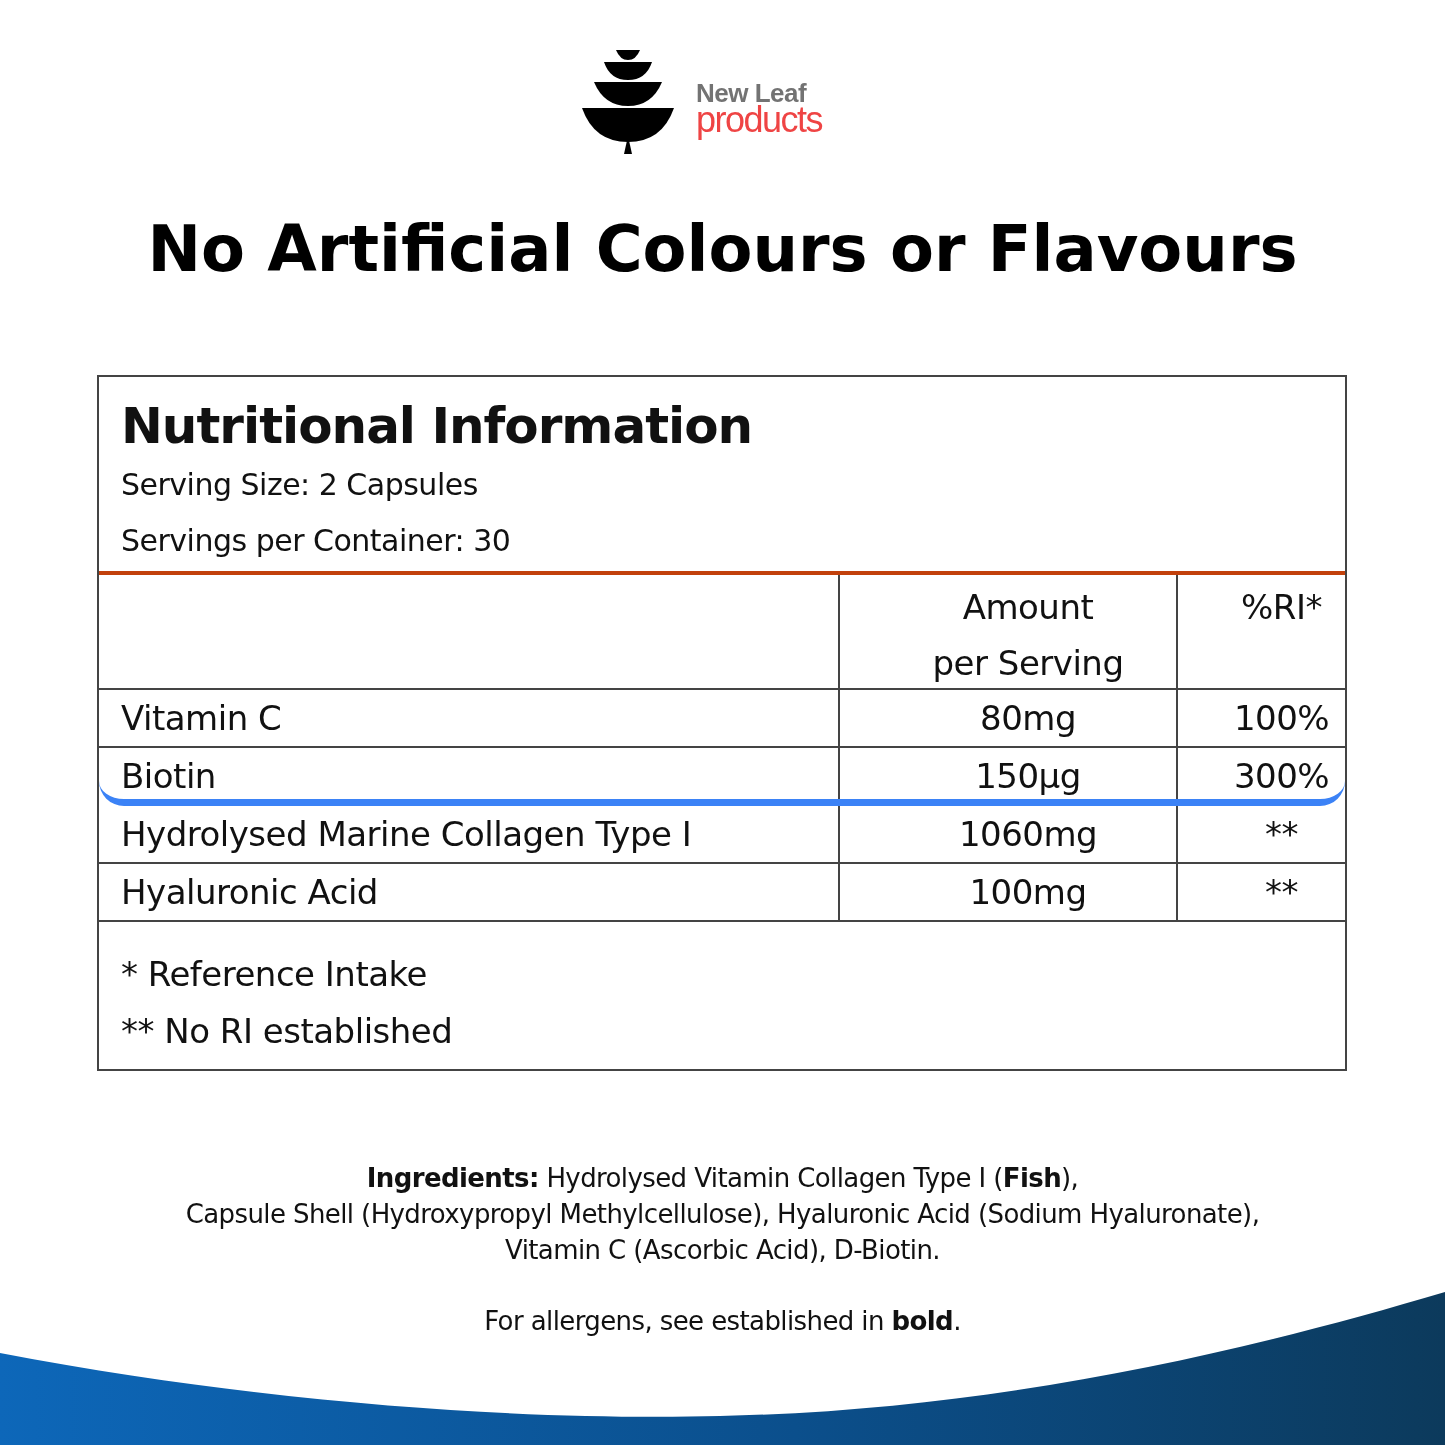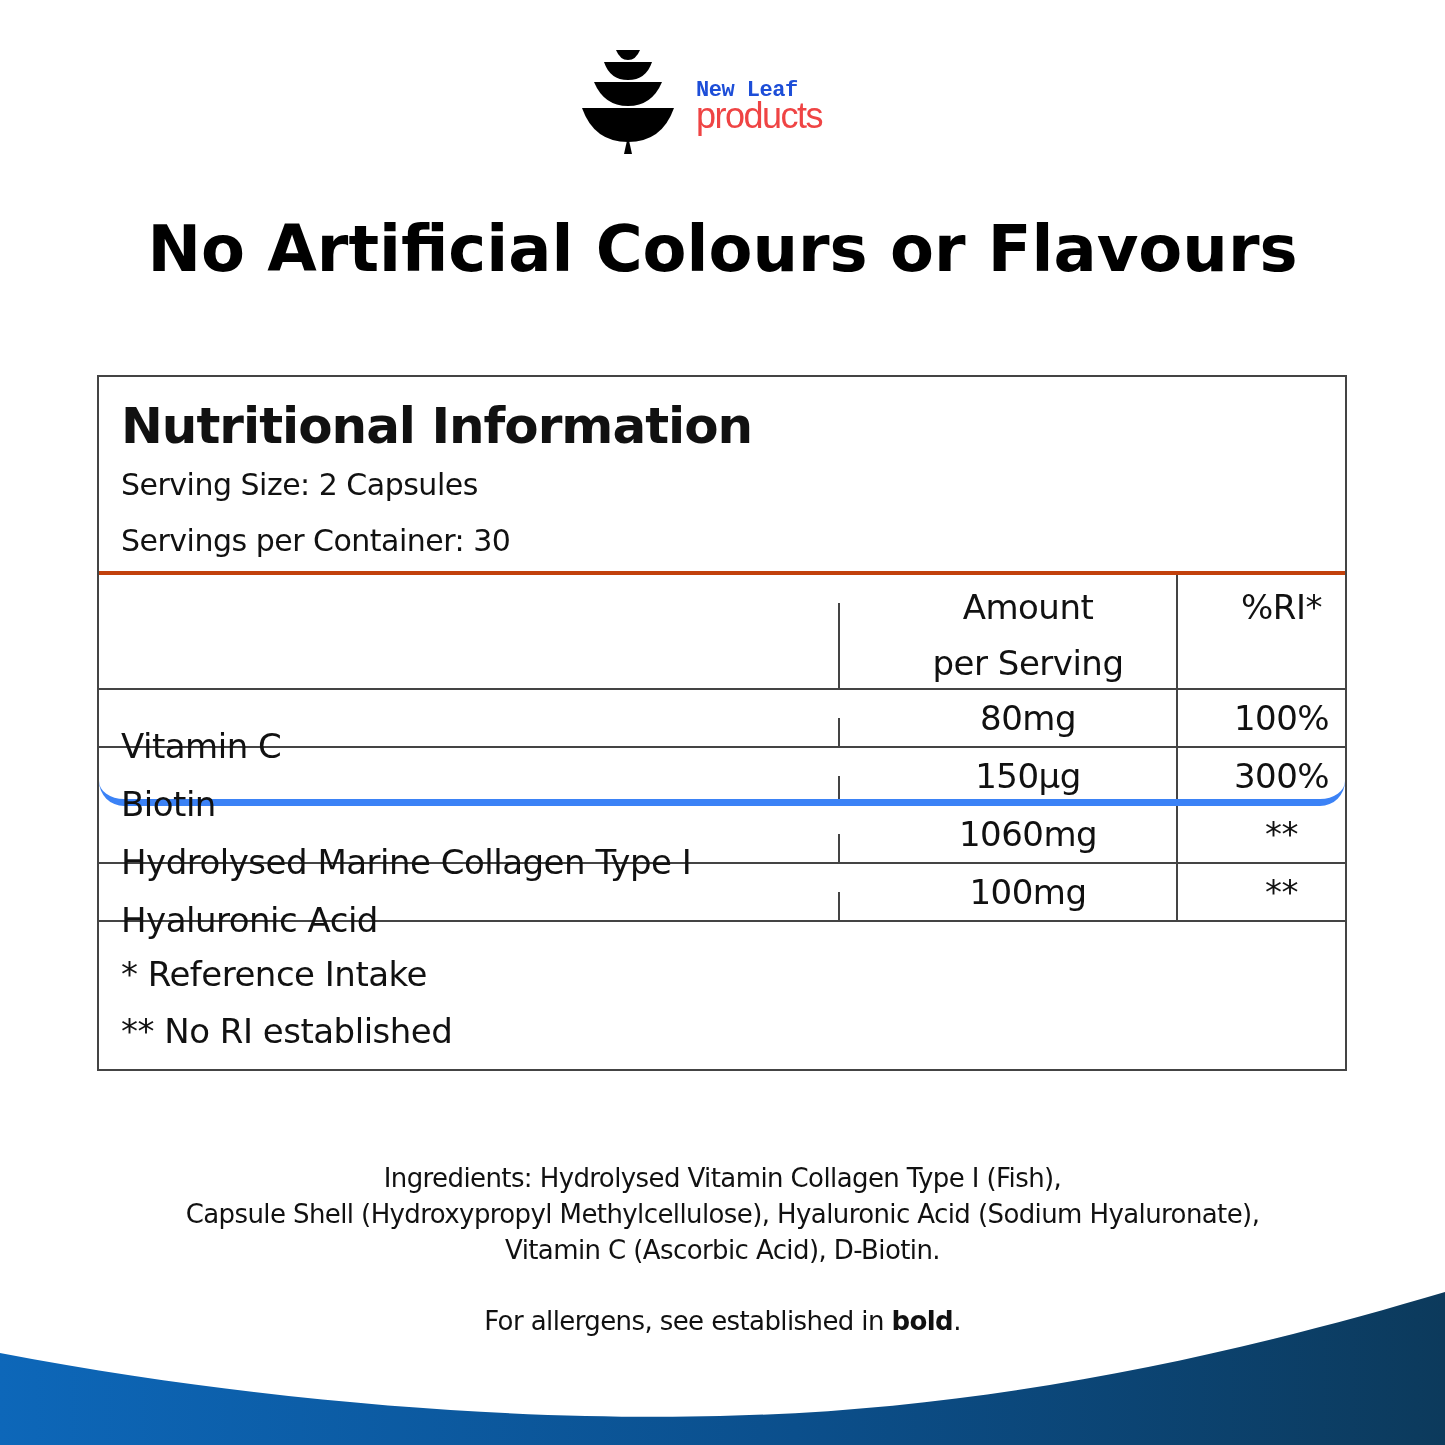--- a/index.html
+++ b/index.html
@@ -2,48 +2,48 @@
 <html><head>
 <meta charset="utf-8">
 <style>
   * { box-sizing: border-box; margin: 0; padding: 0; }
   html, body { width: 1445px; height: 1445px; background: #ffffff; overflow: hidden; }
   body { position: relative; font-family: "Liberation Sans", "DejaVu Sans", sans-serif; color: #000; }
 
   .logo { position: absolute; left: 582px; top: 50px; width: 290px; height: 110px; }
   .logo-mark { position: absolute; left: 0; top: 0; width: 92px; height: 108px; }
   .logo-text { position: absolute; left: 114px; top: 30px; line-height: 1; }
-  .logo-brand { font-family: Liberation Mono, monospace; font-weight: bold; font-size: 22px; letter-spacing: -0.5px; color: #1d4ed8; display: block; }
+  .logo-brand { font-family: Liberation Sans, sans-serif; font-weight: bold; font-size: 26px; letter-spacing: -0.5px; color: #737373; display: block; }
   .logo-sub { font-family: "Liberation Sans", sans-serif; font-weight: normal; font-size: 36px; letter-spacing: -1.5px; color: #ef4444; display: block; margin-top: -4px; }
 
   .headline { position: absolute; left: 0; top: 212px; width: 1445px; text-align: center;
     font-family: "DejaVu Sans", sans-serif; font-weight: bold; font-size: 64px; letter-spacing: 0px; color: #000; }
 
   .nutri { position: absolute; left: 97px; top: 375px; width: 1250px; height: 696px;
     border: 2px solid #444; font-family: "DejaVu Sans", sans-serif; color: #111; }
   .nutri .top { height: 198px; border-bottom: 4px solid #c2410c; padding: 18px 22px; }
   .nutri .title { font-weight: bold; font-size: 50px; line-height: 62px; letter-spacing: -1px; }
   .nutri .sub { font-size: 30px; line-height: 56px; letter-spacing: -0.5px; }
 
   .row { display: flex; border-bottom: 2px solid #444; gap: 40px; }
   .row.thick { border-bottom: 7px solid #3b82f6; border-radius: 25px; }
   .cell { font-size: 34px; letter-spacing: -0.5px; }
-  .c1 { width: 741px; padding-left: 22px; border-right: 2px solid #444; margin-top: 28px; }
+  .c1 { width: 741px; padding-left: 22px; border-right: 2px solid #444; }
   .c2 { width: 298px; text-align: center; border-right: 2px solid #444; }
   .c3 { flex: 1; text-align: center; }
   .hdr { height: 115px; }
   .hdr .cell { line-height: 56px; padding-top: 4px; }
   .r { height: 58px; line-height: 56px; }
   .r.after-thick { height: 58px; }
 
   .footnotes { padding: 24px 22px 0 22px; font-size: 34px; line-height: 57px; letter-spacing: -0.5px; }
 
   .ingredients { position: absolute; left: 0; top: 1160px; width: 1445px; text-align: center;
     font-family: "DejaVu Sans", sans-serif; font-size: 26px; line-height: 36px; color: #111; letter-spacing: -0.6px; }
-  .ingredients b { font-weight: normal; }
+  .ingredients b { font-weight: bold; }
   .allergen { position: absolute; left: 0; top: 1306px; width: 1445px; text-align: center;
     font-family: "DejaVu Sans", sans-serif; font-size: 26px; color: #111; letter-spacing: -0.6px; }
 
   .wave { position: absolute; left: 0; top: 1280px; width: 1445px; height: 165px; }
 </style>
 </head>
 <body>
 
 <div class="logo">
   <svg class="logo-mark" viewBox="0 0 92 108">

